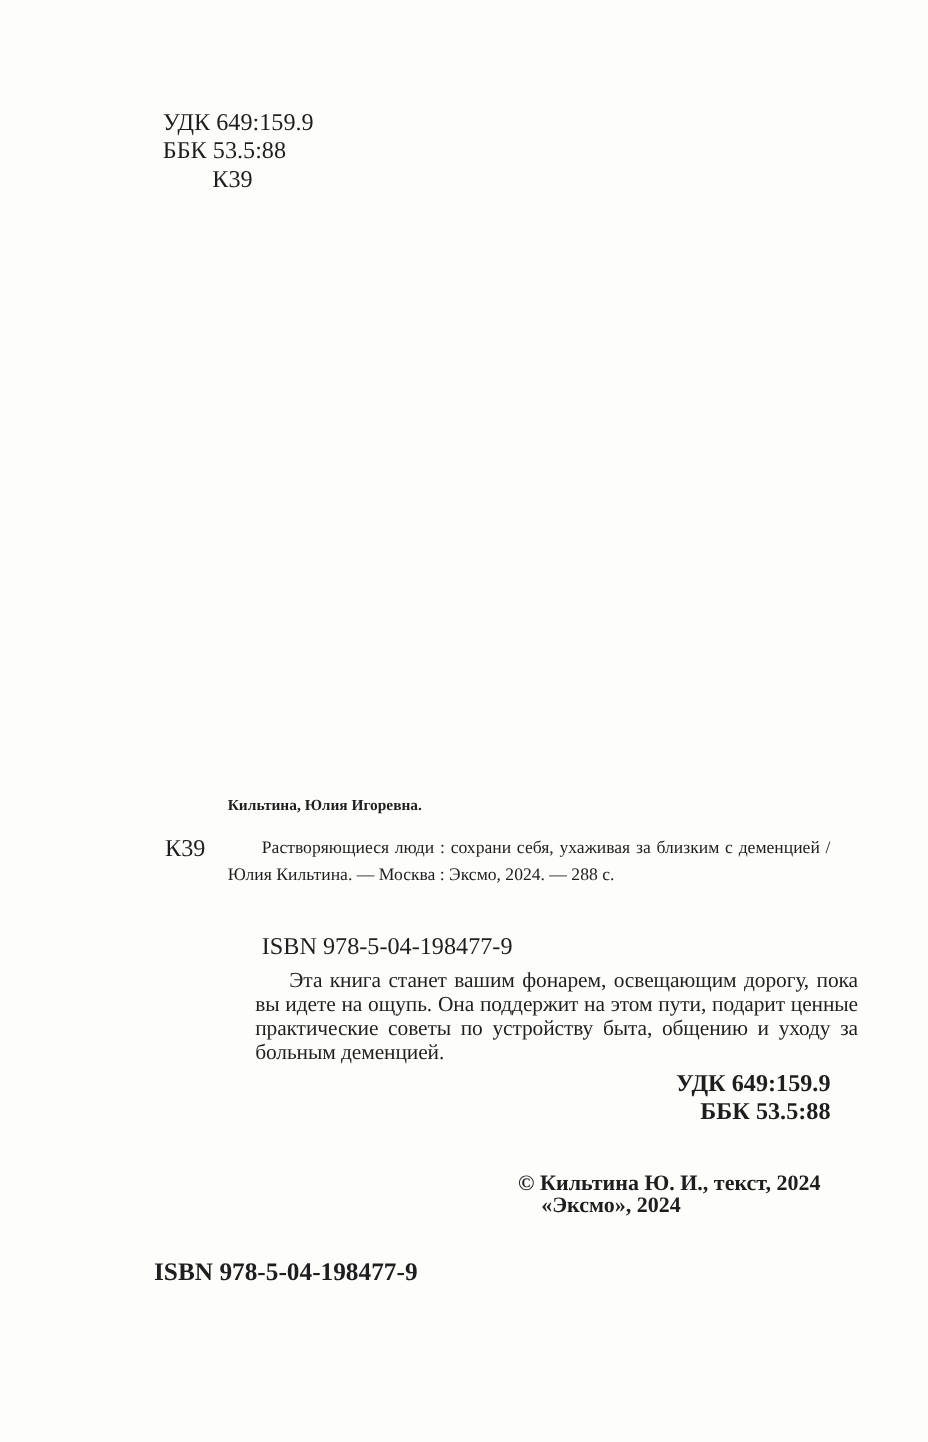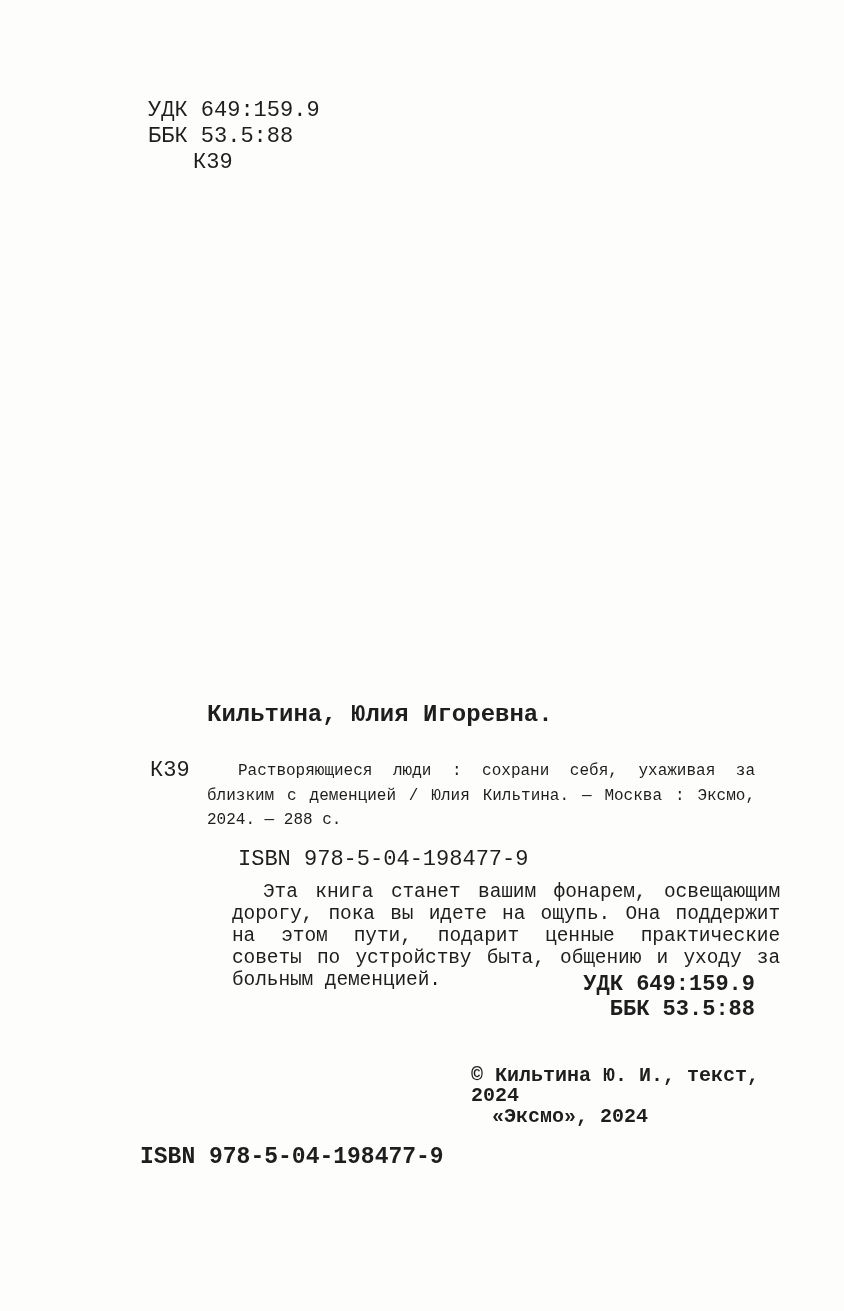--- a/index.html
+++ b/index.html
@@ -6,21 +6,21 @@
     margin: 0;
     padding: 0;
     background: #e8e8e8;
   }
   #page {
     position: relative;
     width: 844px;
     height: 1311px;
     background: #fdfdfc;
     color: #1e1e1e;
-    font-family: Liberation Mono, monospace;
+    font-family: Liberation Serif, serif;
     overflow: hidden;
     margin: 0 auto;
   }
 
   
   .top-block {
     position: absolute;
     left: 148px;
     top: 98px;
     font-size: 22px;
@@ -28,22 +28,22 @@
     white-space: nowrap;
   }
   .top-block .code-line {
     padding-left: 45px;
   }
 
   
   .author-line {
     position: absolute;
     left: 207px;
-    top: 702px;
-    font-size: 24px;
+    top: 720px;
+    font-size: 14px;
     line-height: 25px;
     font-weight: bold;
     white-space: nowrap;
   }
   .card-code {
     position: absolute;
     left: 150px;
     top: 759px;
     font-size: 22px;
     line-height: 24.5px;

